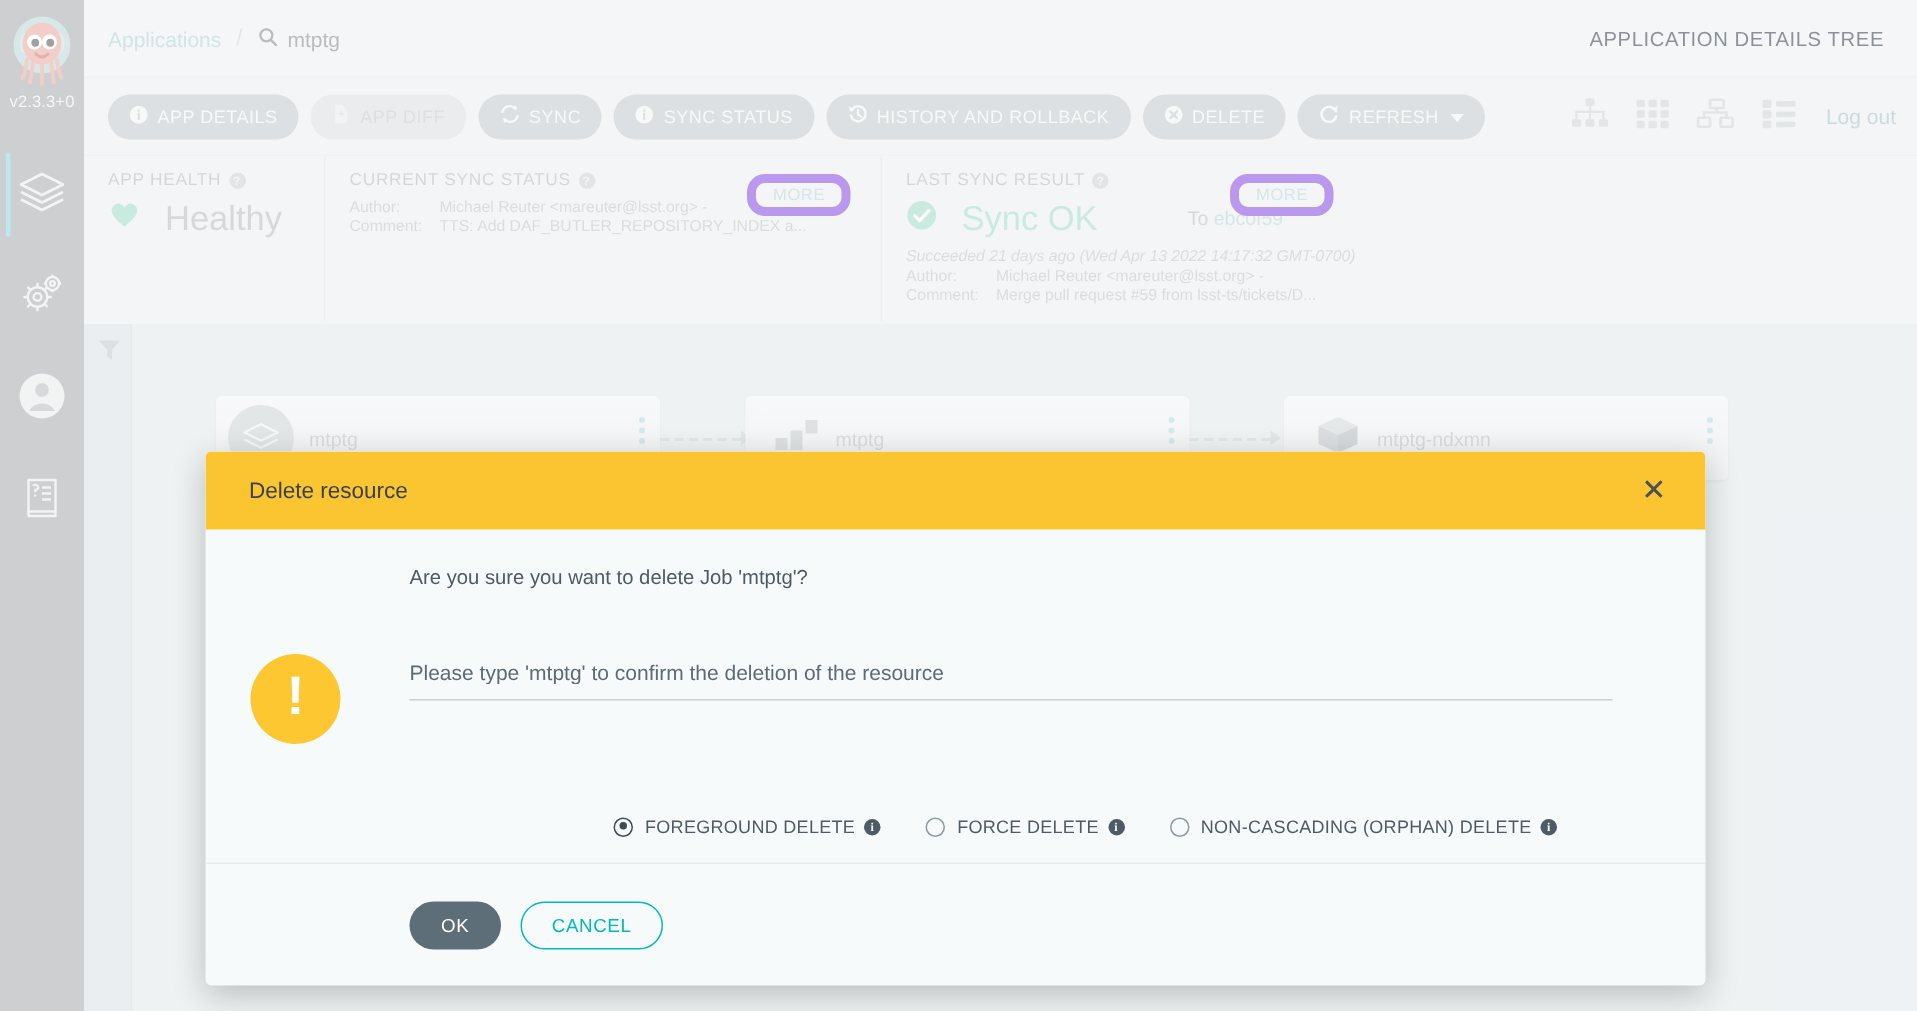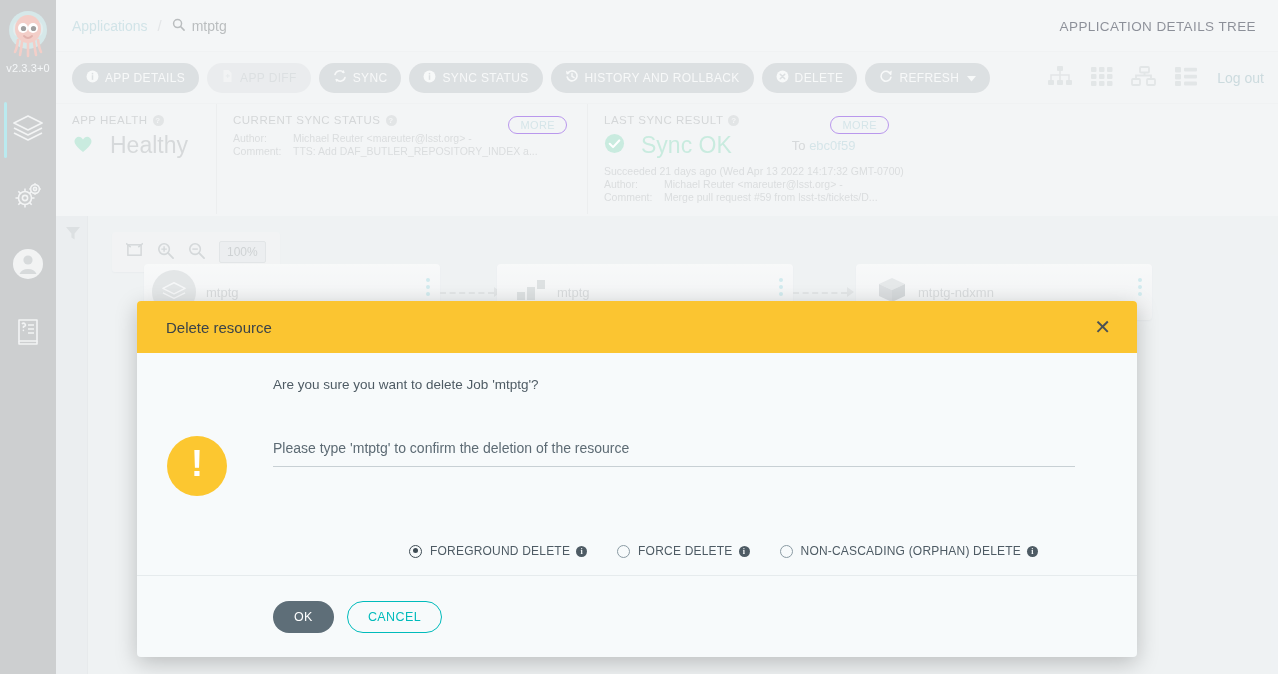--- a/index.html
+++ b/index.html
@@ -89,21 +89,21 @@
   }
   .sc-main { display: flex; align-items: center; gap: 16px; margin-top: 6px; }
   .sc-main-text { font-size: 23px; color: #aab0b3; font-weight: 400; }
   .sc-main-text.green { color: #8ed6bd; }
   .sc-to { font-size: 13px; color: #aab0b3; }
   .sc-to b { font-weight: 400; color: #a7c9d1; }
   .sc-meta { font-size: 10.5px; color: #b2b8bb; line-height: 13px; margin-top: 6px; }
   .sc-meta-row { display: flex; }
   .sc-meta-label { width: 60px; flex: none; }
   .more-btn {
-    position: absolute; border: 1px solid #6d28d9; color: #a7c9d1;
+    position: absolute; border: 6px solid #6d28d9; color: #a7c9d1;
     border-radius: 12px; font-size: 11px; letter-spacing: .4px;
     padding: 2px 11px; background: transparent;
     font-family: "Liberation Sans", sans-serif;
   }
 
   
   .canvas {
     position: absolute; left: 56px; top: 216px; right: 0; bottom: 0;
     background: #dee4e7; overflow: hidden;
   }
@@ -514,21 +514,21 @@
               <path d="M6 11.3 L9.5 14.8 L16 7.8" stroke="#fff" stroke-width="2.2" fill="none" stroke-linecap="round" stroke-linejoin="round"></path>
             </svg>
           </span>
           <span class="sc-main-text green">Sync OK</span>
           <span class="sc-to" style="margin-left:44px;">
             <span>To</span>
             <b>ebc0f59</b>
           </span>
         </div>
         <div class="sc-meta">
-          <div style="max-width:300px;">Succeeded 21 days ago (Wed Apr 13 2022 14:17:32 GMT-0700)</div>
+          <div style="max-width:300px;font-style:italic;">Succeeded 21 days ago (Wed Apr 13 2022 14:17:32 GMT-0700)</div>
           <div class="sc-meta-row">
             <span class="sc-meta-label">Author:</span>
             <span>Michael Reuter &lt;mareuter@lsst.org&gt; -</span>
           </div>
           <div class="sc-meta-row">
             <span class="sc-meta-label">Comment:</span>
             <span>Merge pull request #59 from lsst-ts/tickets/D...</span>
           </div>
         </div>
       </div>
@@ -538,43 +538,20 @@
 
   <div class="canvas">
     <div class="filter-strip">
       <span class="filter-icon">
         <svg width="16" height="16" viewBox="0 0 16 16">
           <path d="M1 1 h14 l-5.4 6.4 v6.2 l-3.2 -2 v-4.2 z" fill="#b7bec2"></path>
         </svg>
       </span>
     </div>
 
-    <div class="zoom-panel">
-      <span>
-        <svg width="17" height="16" viewBox="0 0 18 16">
-          <rect x="2" y="2.5" width="14" height="11" fill="none" stroke="#a7aeb2" stroke-width="1.6"></rect>
-          <path d="M0 1 L5 5 M18 1 L13 5" stroke="#a7aeb2" stroke-width="1.6"></path>
-        </svg>
-      </span>
-      <span>
-        <svg width="17" height="17" viewBox="0 0 18 18">
-          <circle cx="7.5" cy="7.5" r="5.6" fill="none" stroke="#a7aeb2" stroke-width="1.7"></circle>
-          <path d="M11.6 11.6 L17 17" stroke="#a7aeb2" stroke-width="1.9" stroke-linecap="round"></path>
-          <path d="M4.6 7.5 h5.8 M7.5 4.6 v5.8" stroke="#a7aeb2" stroke-width="1.5"></path>
-        </svg>
-      </span>
-      <span>
-        <svg width="17" height="17" viewBox="0 0 18 18">
-          <circle cx="7.5" cy="7.5" r="5.6" fill="none" stroke="#a7aeb2" stroke-width="1.7"></circle>
-          <path d="M11.6 11.6 L17 17" stroke="#a7aeb2" stroke-width="1.9" stroke-linecap="round"></path>
-          <path d="M4.6 7.5 h5.8" stroke="#a7aeb2" stroke-width="1.5"></path>
-        </svg>
-      </span>
-      <span class="zoom-pct">100%</span>
-    </div>
 
     <div class="node" style="left:88px; top:48px; width:296px;">
       <span class="node-circle">
         <svg width="28" height="24" viewBox="0 0 30 26">
           <g fill="none" stroke="#eceff0" stroke-width="1.6" stroke-linejoin="round">
             <path d="M15 3 L27 9 L15 15 L3 9 Z"></path>
               <path d="M3 14 L15 20 L27 14"></path>
           </g>
         </svg>
       </span>

